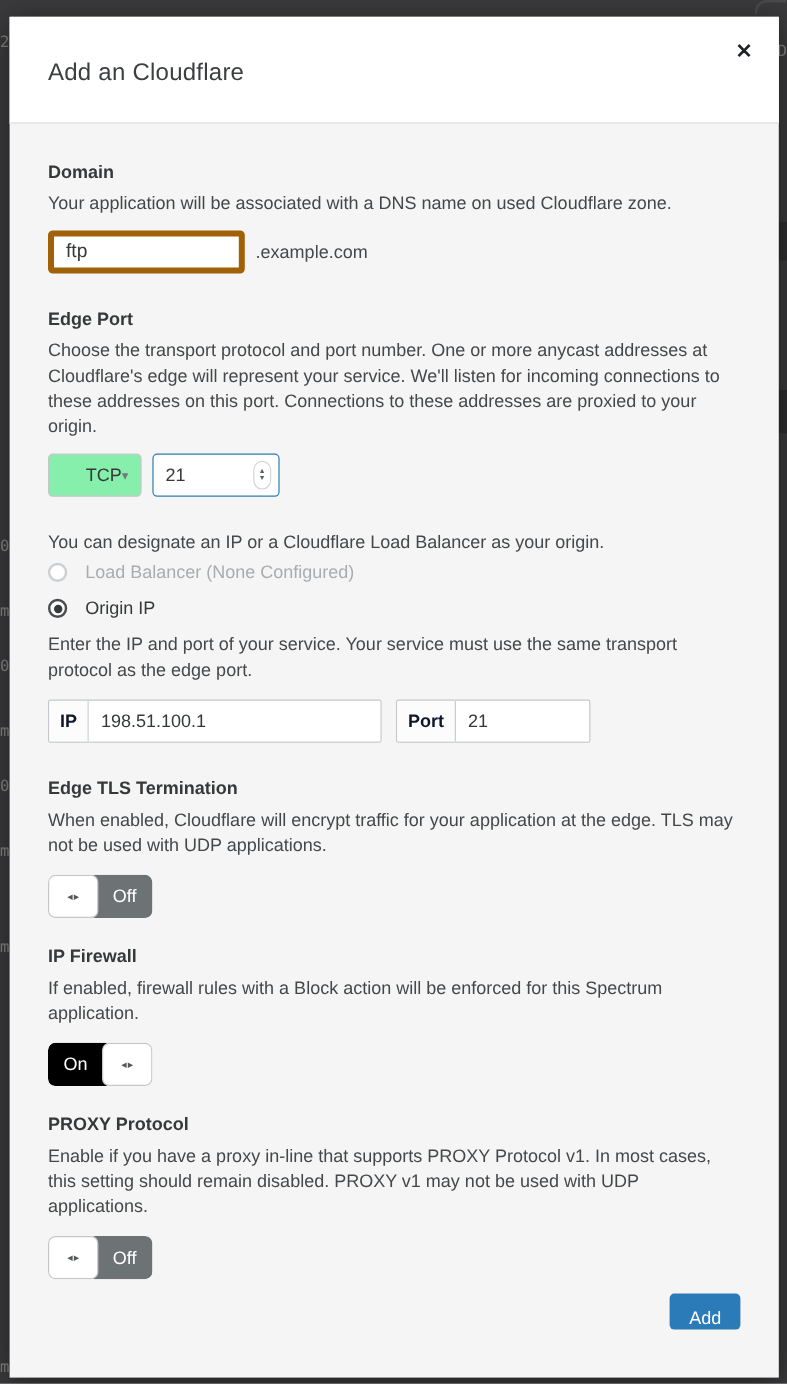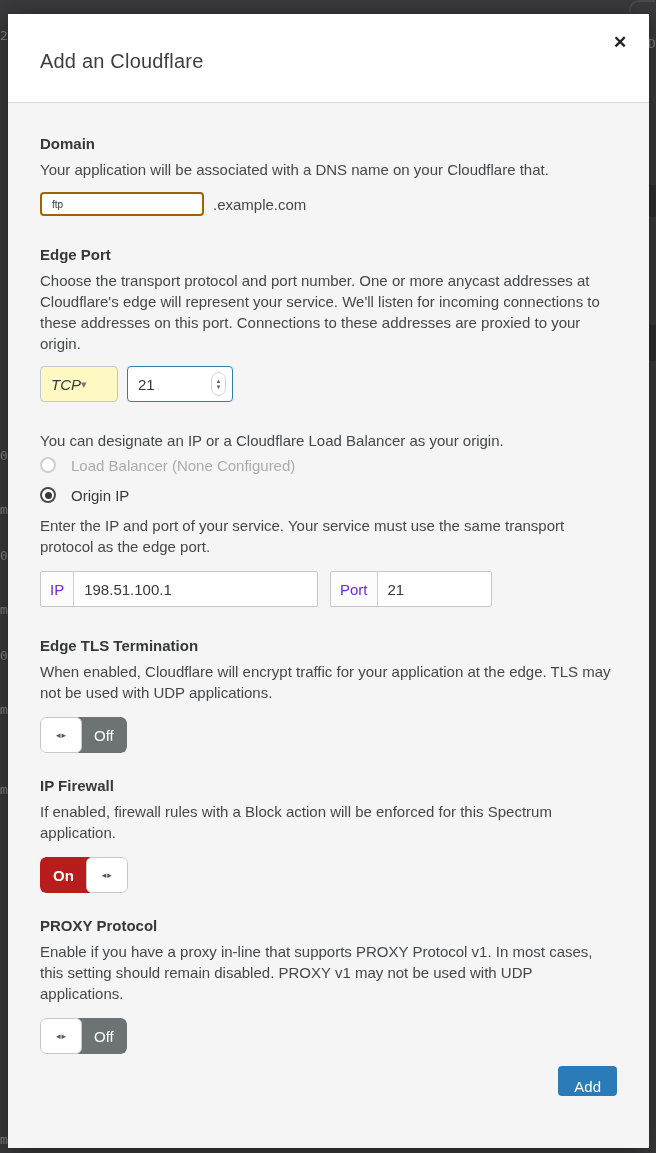--- a/index.html
+++ b/index.html
@@ -54,32 +54,32 @@
   .modal-body { padding:30px 32px 16px; flex:1 1 auto; }
 
   .section { margin-top:28px; }
   .section.tight { margin-top:22px; }
   .section:first-child { margin-top:0; }
   .field-label { font-size:15px; font-weight:700; color:#36393a; line-height:21px; }
   .field-desc  { font-size:15px; color:#45484a; line-height:21px; margin-top:5px; max-width:600px; }
 
   
   .text-input {
-    height:24px; background:#fff; border:2px solid #a16207; border-radius:4px;
-    font-size:10px; color:#36393a; padding:0 10px;
+    height:36px; background:#fff; border:5px solid #a16207; border-radius:4px;
+    font-size:16px; color:#36393a; padding:0 10px;
     font-family:"Liberation Sans","DejaVu Sans",sans-serif;
   }
   .row { display:flex; align-items:center; margin-top:12px; }
   .domain-input { width:164px; }
   .suffix-text { font-size:15px; color:#45484a; margin-left:9px; }
 
   .select-box {
-    width:78px; height:36px; background:#fef9c3; border:1px solid #c3c7c9; border-radius:4px;
-    display:flex; align-items:center; justify-content:flex-start;
-    padding:0 10px; font-size:15px; color:#36393a; cursor:pointer; margin-right:9px;font-style:italic;
+    width:78px; height:36px; background:#86efac; border:1px solid #c3c7c9; border-radius:4px;
+    display:flex; align-items:center; justify-content:flex-end;
+    padding:0 10px; font-size:15px; color:#36393a; cursor:pointer; margin-right:9px;
   }
   .caret { font-size:11px; color:#74787a; }
 
   .number-box {
     width:106px; height:36px; background:#fff; border:1px solid #2d7fae; border-radius:4px;
     display:flex; align-items:center; justify-content:space-between; padding:0 6px 0 10px;
     font-size:15px; color:#36393a;
   }
   .spinner {
     width:15px; height:24px; border:1px solid #d2d5d7; border-radius:8px;
@@ -99,21 +99,21 @@
   .radio-label { font-size:15px; margin-left:15px; color:#36393a; }
   .radio-label.disabled { color:#a9adb0; }
 
   
   .prefix-group {
     display:flex; align-items:stretch; height:36px; background:#fff;
     border:1px solid #c3c7c9; border-radius:2px; overflow:hidden;
   }
   .prefix-group .prefix {
     display:flex; align-items:center; padding:0 9px;
-    font-size:15px; color:#6d28d9; border-right:1px solid #c9cdce; background:#fcfcfc;
+    font-size:15px; color:#0f172a; border-right:1px solid #c9cdce; background:#fcfcfc;font-weight:bold;
   }
   .prefix-group input {
     border:none; outline:none; font-size:15px; color:#36393a; padding:0 10px;
     font-family:"Liberation Sans","DejaVu Sans",sans-serif; background:#fff;
   }
   .ip-group { width:278px; }
   .ip-group input { width:100%; }
   .port-group { width:162px; margin-left:12px; }
   .port-group input { width:100%; }
 
@@ -124,21 +124,21 @@
   }
   .toggle .handle {
     width:42px; background:#fff; border:1px solid #c3c7c9; border-radius:6px;
     display:flex; align-items:center; justify-content:center; gap:1px; z-index:2;
   }
   .toggle .handle span { font-size:9px; color:#55585a; }
   .toggle .state {
     display:flex; align-items:center; color:#fff; padding:0 13px;
   }
   .toggle.off .state { background:#6d7275; border-radius:0 6px 6px 0; margin-left:-4px; padding-left:16px; }
-  .toggle.on  .state { background:#b91c1c; border-radius:6px 0 0 6px; margin-right:-4px; padding-right:16px;font-weight:bold; }
+  .toggle.on  .state { background:#000000; border-radius:6px 0 0 6px; margin-right:-4px; padding-right:16px; }
 
   
   .footer-row { display:flex; justify-content:flex-end; margin-top:12px; }
   .add-btn {
     background:#2b7bb8; color:#fff; border:none; border-radius:4px;
     font-size:15px; padding:12px 16px; height:30px; cursor:pointer;
     font-family:"Liberation Sans","DejaVu Sans",sans-serif;
   }
 </style>
 </head>
@@ -164,21 +164,21 @@
 
   <div class="modal-header">
     <div class="modal-title">Add an Cloudflare</div>
     <button class="close-btn">✕</button>
   </div>
 
   <div class="modal-body">
 
     <div class="section">
       <div class="field-label">Domain</div>
-      <div class="field-desc">Your application will be associated with a DNS name on your Cloudflare that.</div>
+      <div class="field-desc">Your application will be associated with a DNS name on used Cloudflare zone.</div>
       <div class="row">
         <input class="text-input domain-input" type="text" value="ftp" style="">
         <span class="suffix-text">.example.com</span>
       </div>
     </div>
 
     <div class="section">
       <div class="field-label">Edge Port</div>
       <div class="field-desc">Choose the transport protocol and port number. One or more anycast addresses at Cloudflare's edge will represent your service. We'll listen for incoming connections to these addresses on this port. Connections to these addresses are proxied to your origin.</div>
       <div class="row">

